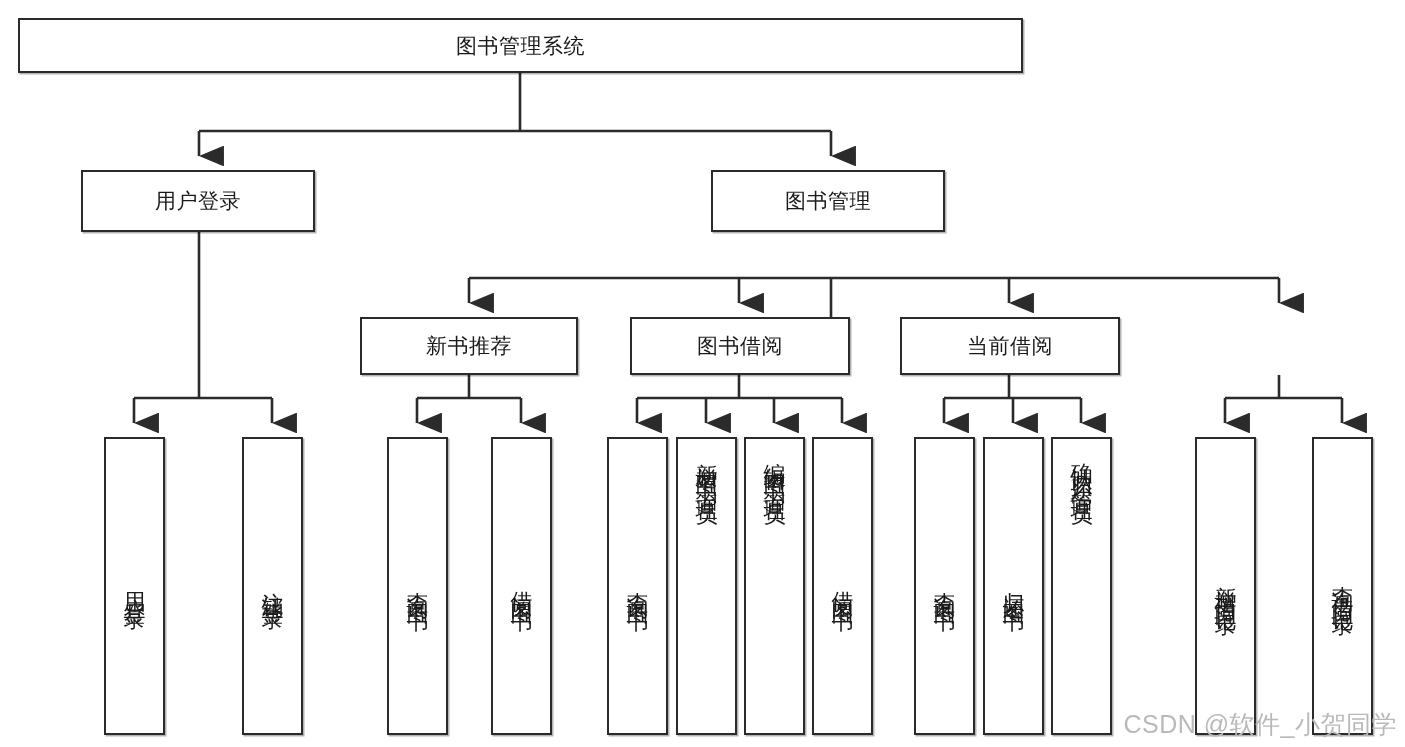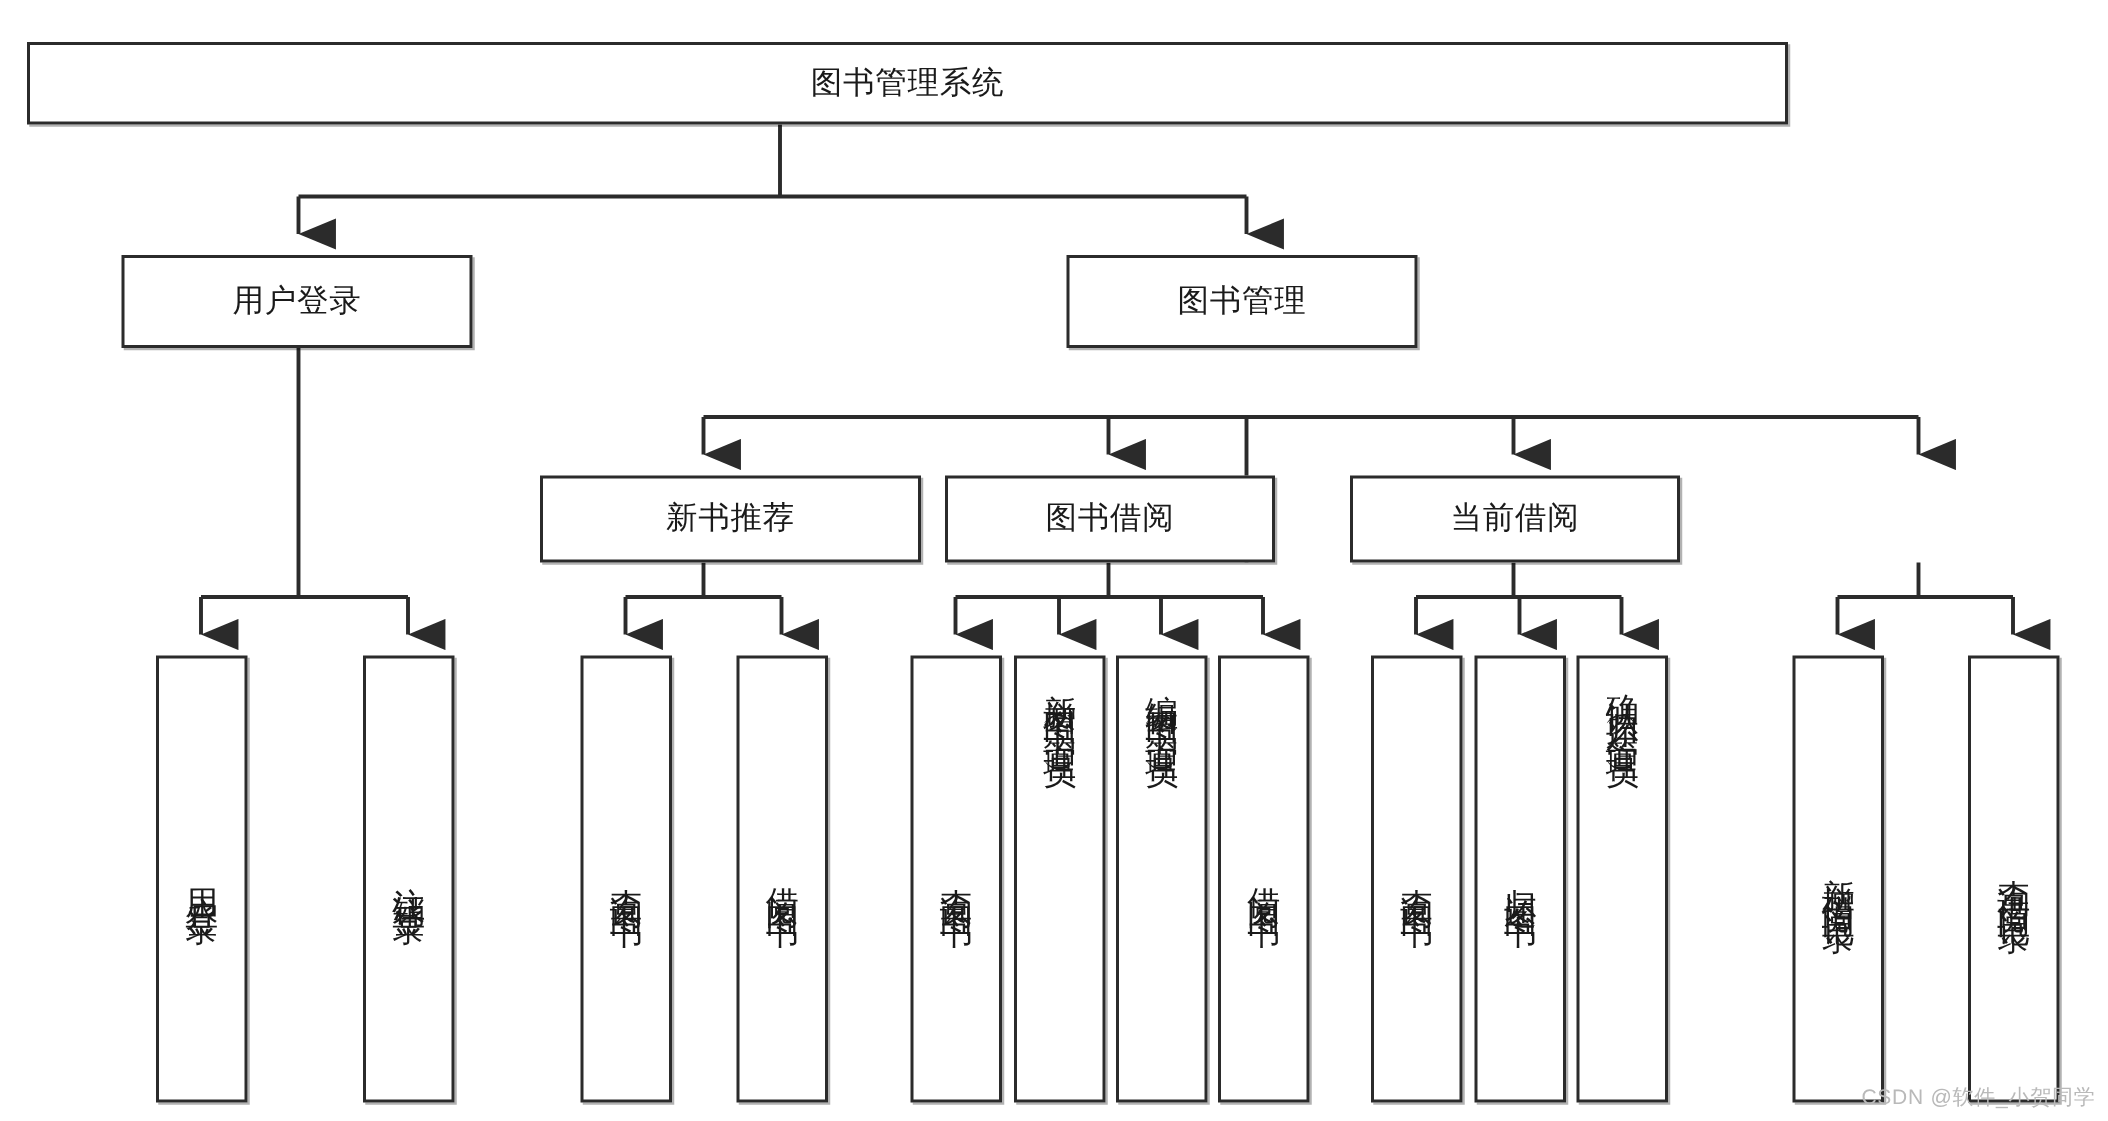--- a/index.html
+++ b/index.html
@@ -55,21 +55,21 @@
   
   .node.v.center{
     align-items:center;
     padding-top:0;
   }
 
   .watermark{
     position:absolute;
     right:8px;
     bottom:6px;
-    font-size:14px;
+    font-size:25px;
     color:#b9b9b9;
     white-space:nowrap;
     letter-spacing:0.5px;
     z-index:5;
   }
 </style>
 </head>
 <body>
 
 <div id="canvas">
@@ -120,32 +120,32 @@
       <path d="M1013,398 L1013,423" marker-end="url(#arrowdown)"></path>
       <path d="M1081,398 L1081,423" marker-end="url(#arrowdown)"></path>
 
       <path d="M1279,375 L1279,398"></path>
       <path d="M1225,398 L1342,398"></path>
       <path d="M1225,398 L1225,423" marker-end="url(#arrowdown)"></path>
       <path d="M1342,398 L1342,423" marker-end="url(#arrowdown)"></path>
     </g>
   </svg>
 
-  <div class="node h root" style="left:18px;top:28px;width:1174px;height:55px;">
+  <div class="node h root" style="left:18px;top:18px;width:1005px;height:55px;">
     <span class="lbl">图书管理系统</span>
   </div>
 
   <div class="node h" style="left:81px;top:170px;width:234px;height:62px;">
     <span class="lbl">用户登录</span>
   </div>
   <div class="node h" style="left:711px;top:170px;width:234px;height:62px;justify-content:center;">
     <span class="lbl">图书管理</span>
   </div>
 
-  <div class="node h" style="left:360px;top:317px;width:254px;height:58px;">
+  <div class="node h" style="left:360px;top:317px;width:218px;height:58px;">
     <span class="lbl">新书推荐</span>
   </div>
   <div class="node h" style="left:900px;top:317px;width:220px;height:58px;">
     <span class="lbl">当前借阅</span>
   </div>
   <div class="node h" style="left:630px;top:317px;width:220px;height:58px;">
     <span class="lbl">图书借阅</span>
   </div>
 
   <div class="node v center" style="left:104px;top:437px;width:61px;height:298px;">

